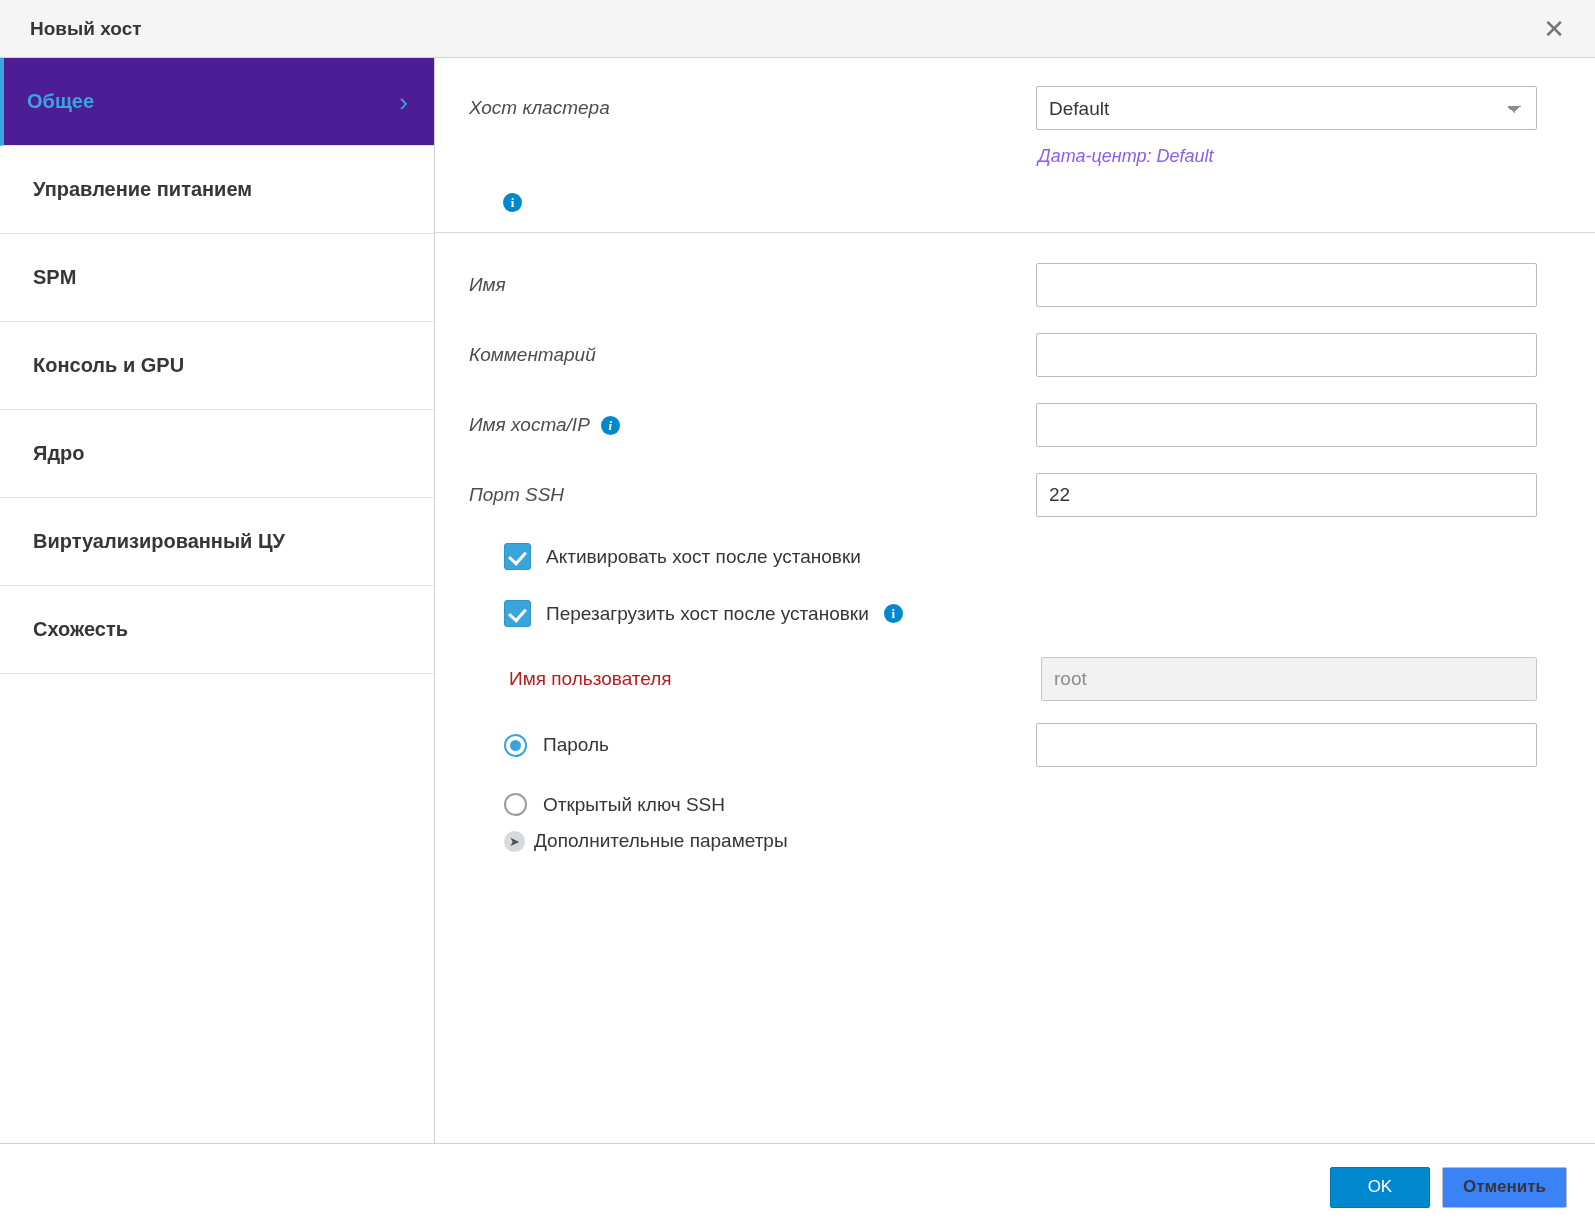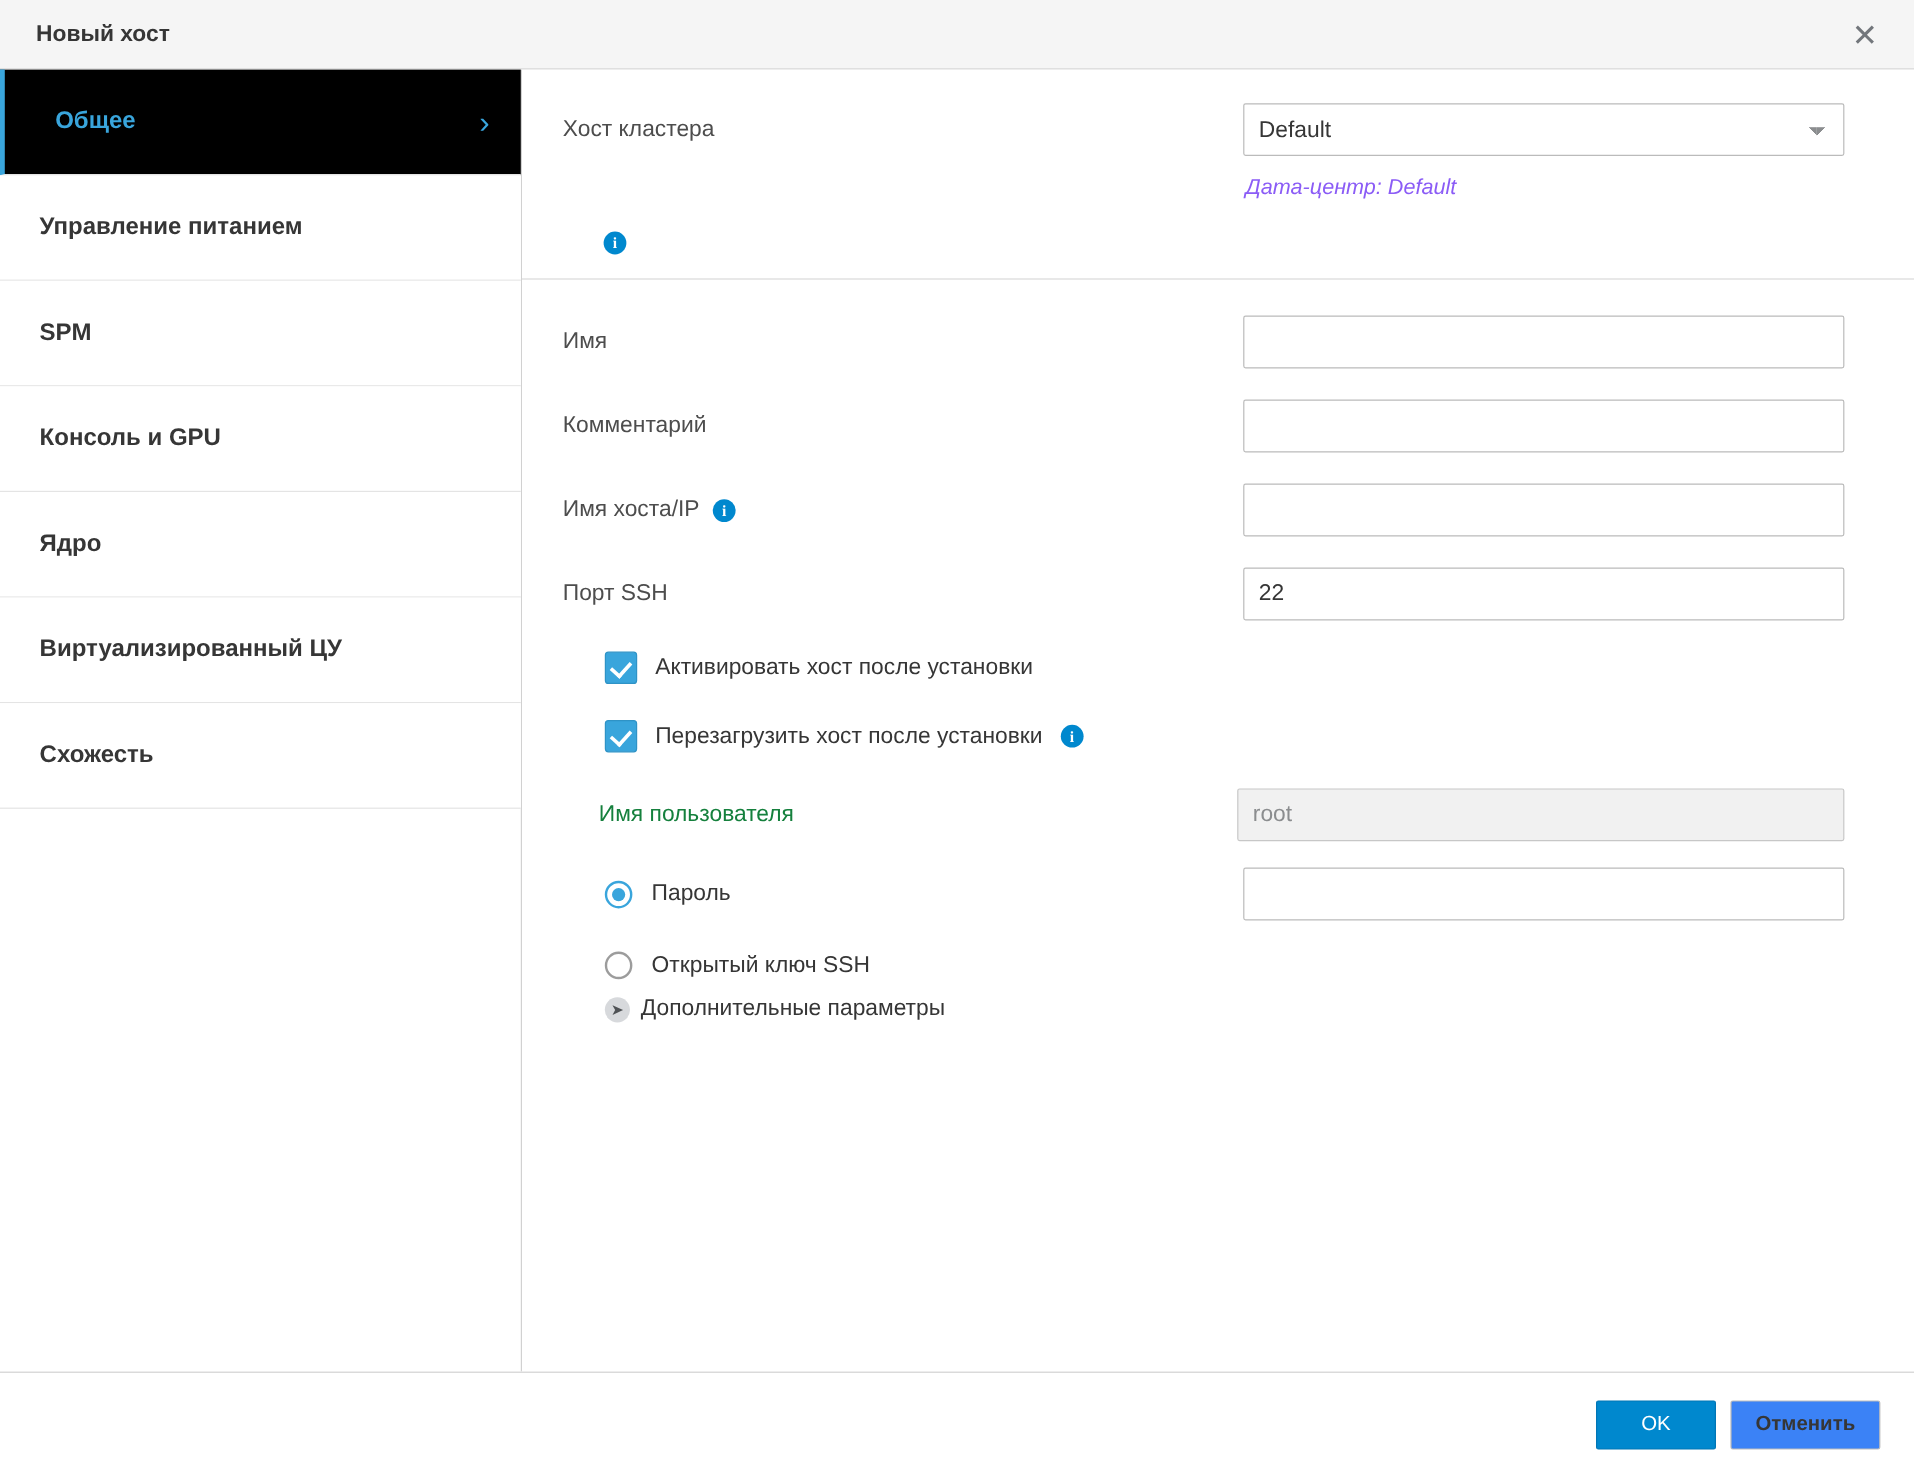--- a/index.html
+++ b/index.html
@@ -70,24 +70,24 @@
     align-items: center;
     padding: 0 26px 0 33px;
     font-size: 20px;
     font-weight: bold;
     color: #363636;
     cursor: pointer;
     background: #fff;
   }
   .nav-item .nav-label { flex: 1; }
   .nav-item.active {
-    background: #000000;
+    background: #4c1d95;
     color: #39a5dc;
     border-left: 4px solid #39a5dc;
-    padding-left: 42px;
+    padding-left: 23px;
     align-items: center;
   }
   .nav-item.active .chevron {
     color: #39a5dc;
     font-size: 26px;
     font-weight: 400;
     line-height: 1;
   }
   .chevron { display: none; }
   .nav-item.active .chevron { display: block; }
@@ -111,20 +111,21 @@
     margin-bottom: 0;
   }
   .lbl {
     width: 567px;
     min-width: 567px;
     font-size: 19px;
     color: #4d4d4d;
     display: flex;
     align-items: center;
     gap: 11px;
+    font-style: italic;
   }
   .ctrl {
     flex: 1;
     display: flex;
     align-items: center;
     border-radius: 10px;
   }
   select.combo, input.txt {
     width: 100%;
     box-sizing: border-box;
@@ -225,22 +226,22 @@
   }
   .auth-row {
     display: flex;
     align-items: center;
     margin-bottom: 22px;
   }
   .auth-lbl {
     width: 532px;
     min-width: 532px;
     font-size: 19px;
-    color: #15803d;
-    margin-left: 30px;
+    color: #b91c1c;
+    margin-left: 40px;
   }
   .radio-row {
     display: flex;
     align-items: center;
     margin-bottom: 26px;
   }
   .radio-lbl {
     width: 532px;
     min-width: 532px;
     margin-left: 35px;

